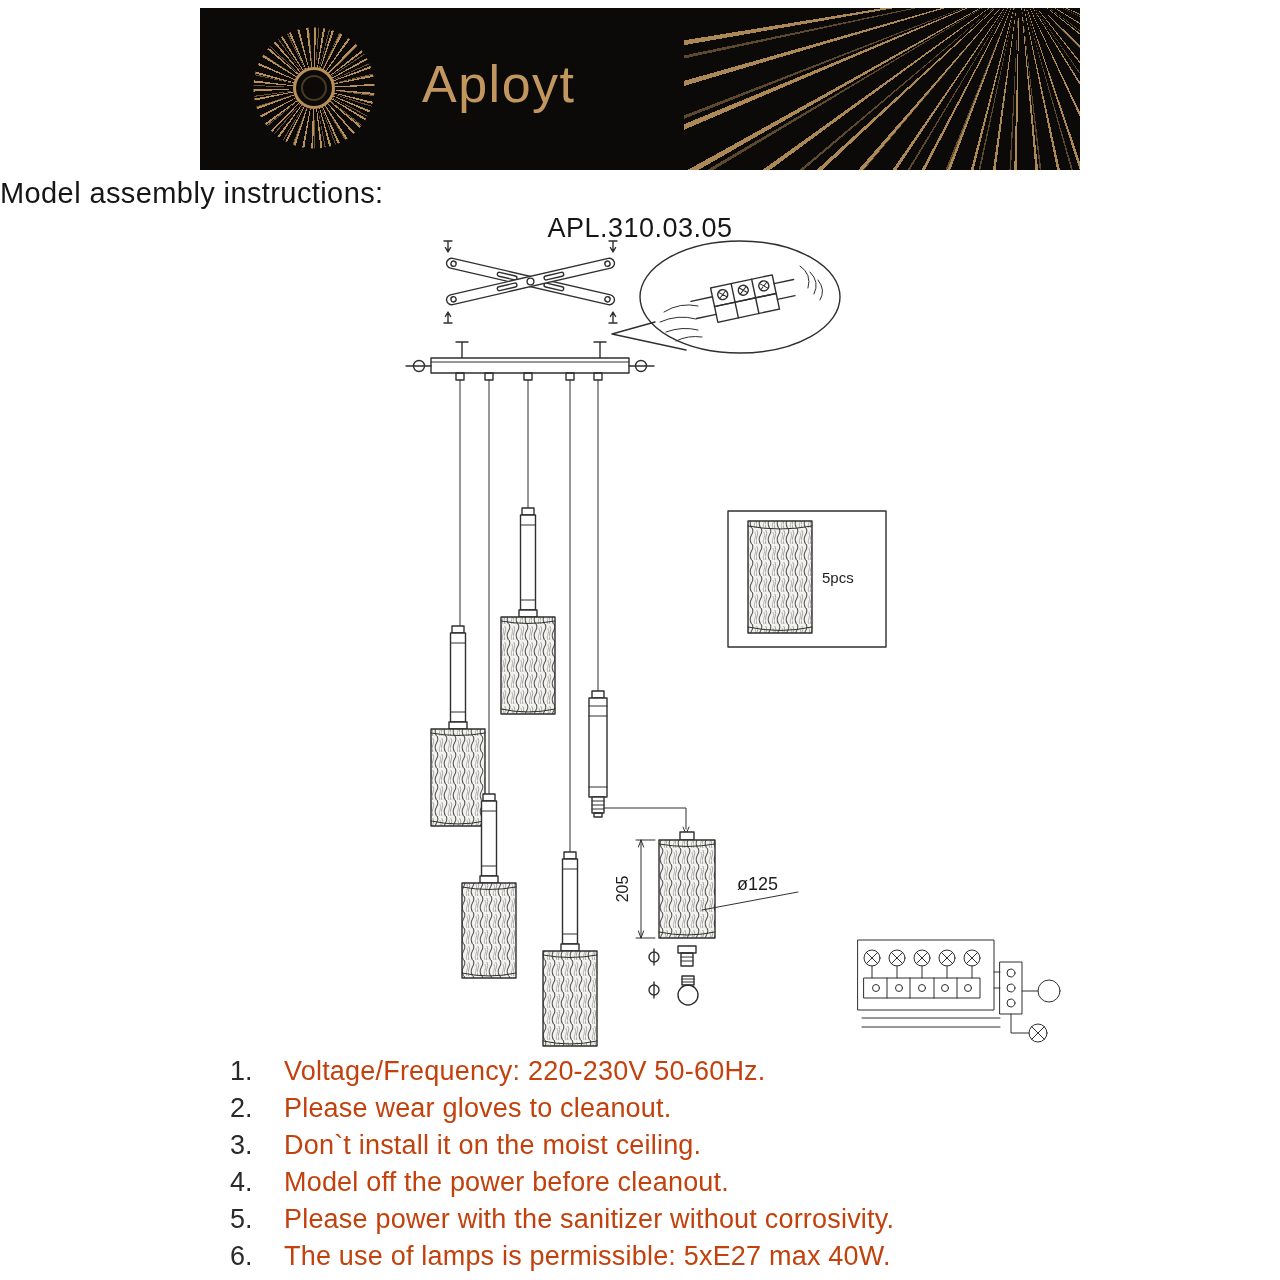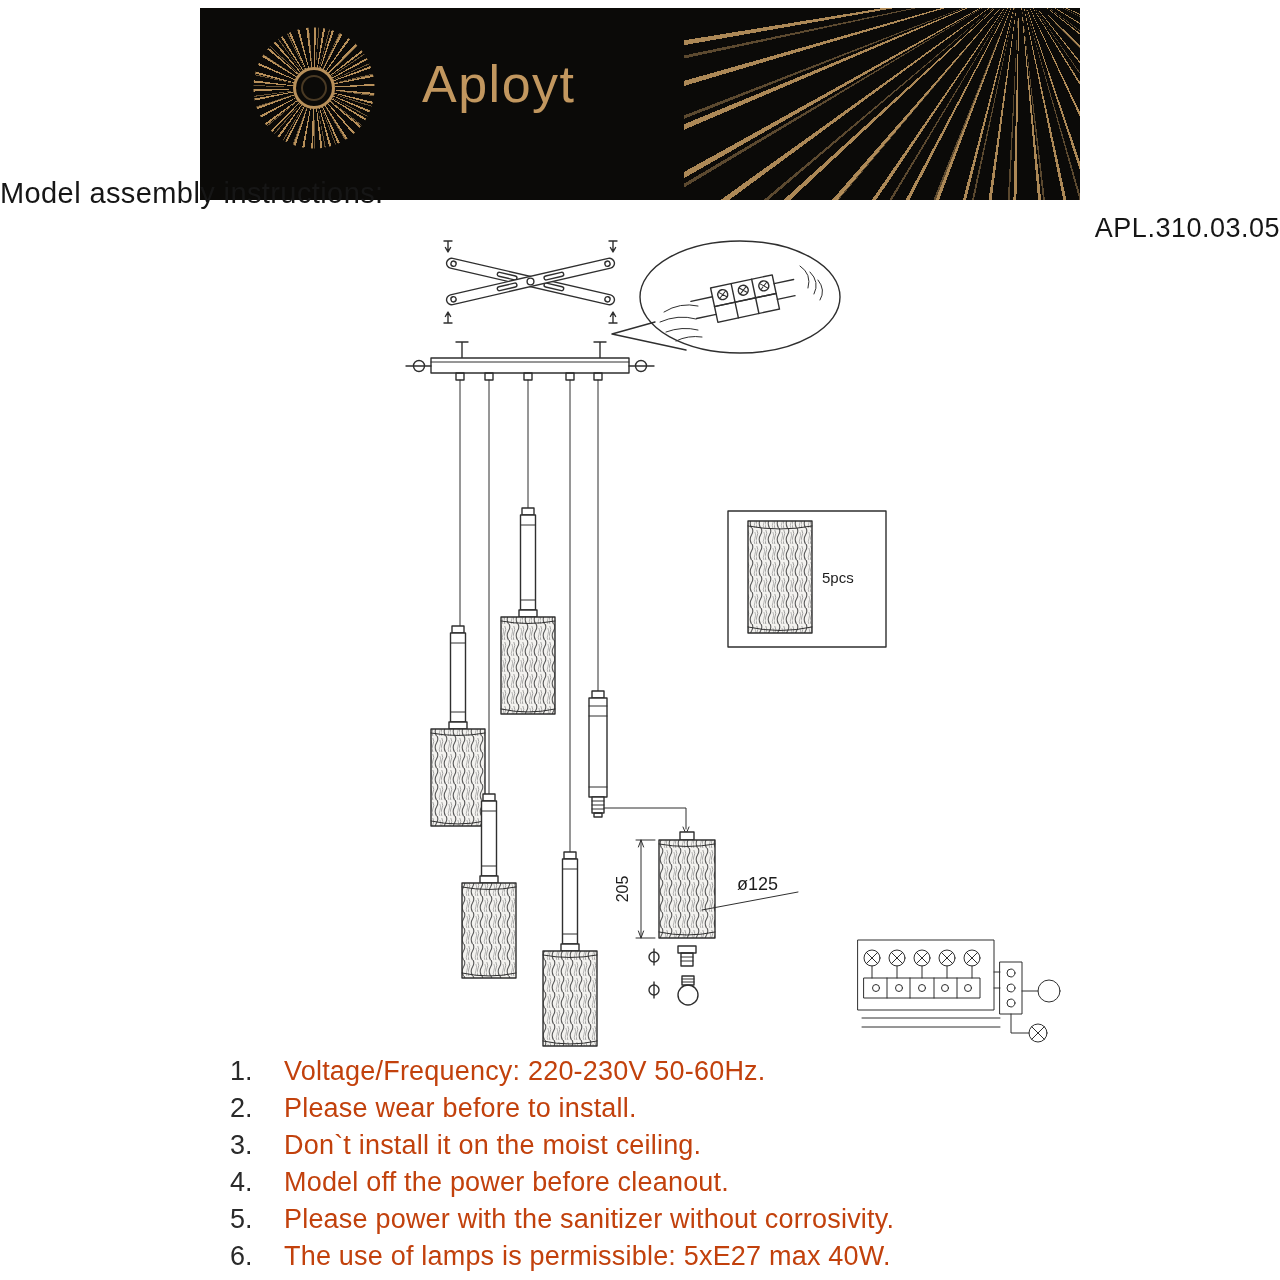--- a/index.html
+++ b/index.html
@@ -2,40 +2,40 @@
 <html><head>
 <meta charset="utf-8">
 <style>
   *{margin:0;padding:0;box-sizing:border-box}
   html,body{width:1280px;height:1280px}
   body{background:#ffffff;font-family:"Liberation Sans",sans-serif;color:#222;position:relative;overflow:hidden}
 
   .page{position:absolute;inset:0;background:#fff}
 
   
-  .header{position:absolute;left:200px;top:8px;width:880px;height:192px;background:#0b0a08;overflow:hidden}
+  .header{position:absolute;left:200px;top:8px;width:880px;height:162px;background:#0b0a08;overflow:hidden}
   .sunburst{position:absolute;left:48px;top:14px;width:132px;height:132px}
   .sunburst .rays{position:absolute;inset:0;border-radius:50%;
     background:
       repeating-conic-gradient(#b8905a 0deg 2deg, transparent 2deg 8.6deg),
       repeating-conic-gradient(from 4deg, rgba(184,144,90,.55) 0deg 1.1deg, transparent 1.1deg 10.3deg);
     -webkit-mask:radial-gradient(circle, transparent 0 20px, #000 21px 60px, transparent 61px);
     mask:radial-gradient(circle, transparent 0 20px, #000 21px 60px, transparent 61px);}
   .sunburst .core{position:absolute;left:50%;top:50%;width:42px;height:42px;margin:-21px 0 0 -21px;
     border-radius:50%;background:#0b0a08;border:3px solid #b8905a;
     box-shadow:inset 0 0 0 5px #0b0a08, inset 0 0 0 7px #4a3a24}
   .brand{position:absolute;left:222px;top:46px;font-size:52px;font-weight:400;color:#c2975f;letter-spacing:1.5px}
   .corner-rays{position:absolute;right:-34px;top:-48px;width:430px;height:260px;
     background:
       repeating-conic-gradient(from 95deg at 78% 10%, rgba(190,150,95,.9) 0deg .8deg, transparent .8deg 6.6deg),
       repeating-conic-gradient(from 98deg at 78% 10%, rgba(190,150,95,.45) 0deg .5deg, transparent .5deg 9.4deg);}
 
   
   .title-heading{position:absolute;left:0;right:0;top:177px;text-align:left;font-size:29px;color:#161616;letter-spacing:.4px}
-  .model-number{position:absolute;left:0;right:0;top:213px;text-align:right;font-size:27px;color:#161616;letter-spacing:.5px}
+  .model-number{position:absolute;left:0;right:0;top:213px;text-align:center;font-size:27px;color:#161616;letter-spacing:.5px}
 
   
   svg.diagram{position:absolute;left:0;top:0;width:1280px;height:1280px}
   .d{stroke:#2f2f2f;stroke-width:1.4;fill:none;stroke-linecap:round;stroke-linejoin:round}
   .thin{stroke-width:1}
   .fw{fill:#ffffff}
   .dtext{font-family:"Liberation Sans",sans-serif;fill:#1d1d1d;stroke:none}
   .t15{font-size:15px}.t16{font-size:16px}.t18{font-size:18px}
 
   
@@ -283,21 +283,21 @@
     </g>
   </svg>
 
   <ol class="instructions">
     <li>
       <span class="num">1.</span>
       <span class="txt">Voltage/Frequency: 220-230V 50-60Hz.</span>
     </li>
     <li>
       <span class="num">2.</span>
-      <span class="txt">Please wear before to install.</span>
+      <span class="txt">Please wear gloves to cleanout.</span>
     </li>
     <li>
       <span class="num">3.</span>
       <span class="txt">Don`t install it on the moist ceiling.</span>
     </li>
     <li>
       <span class="num">4.</span>
       <span class="txt">Model off the power before cleanout.</span>
     </li>
     <li>

